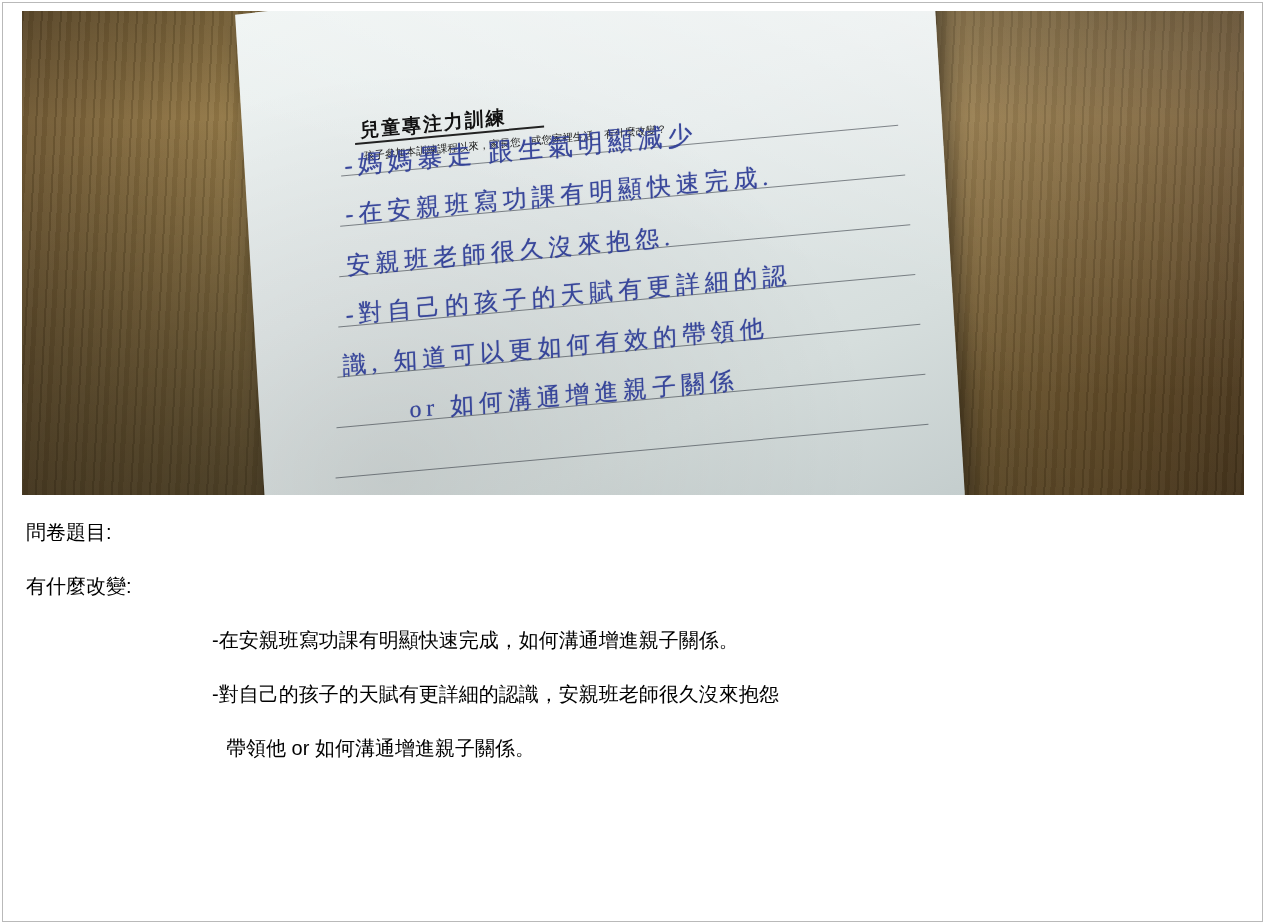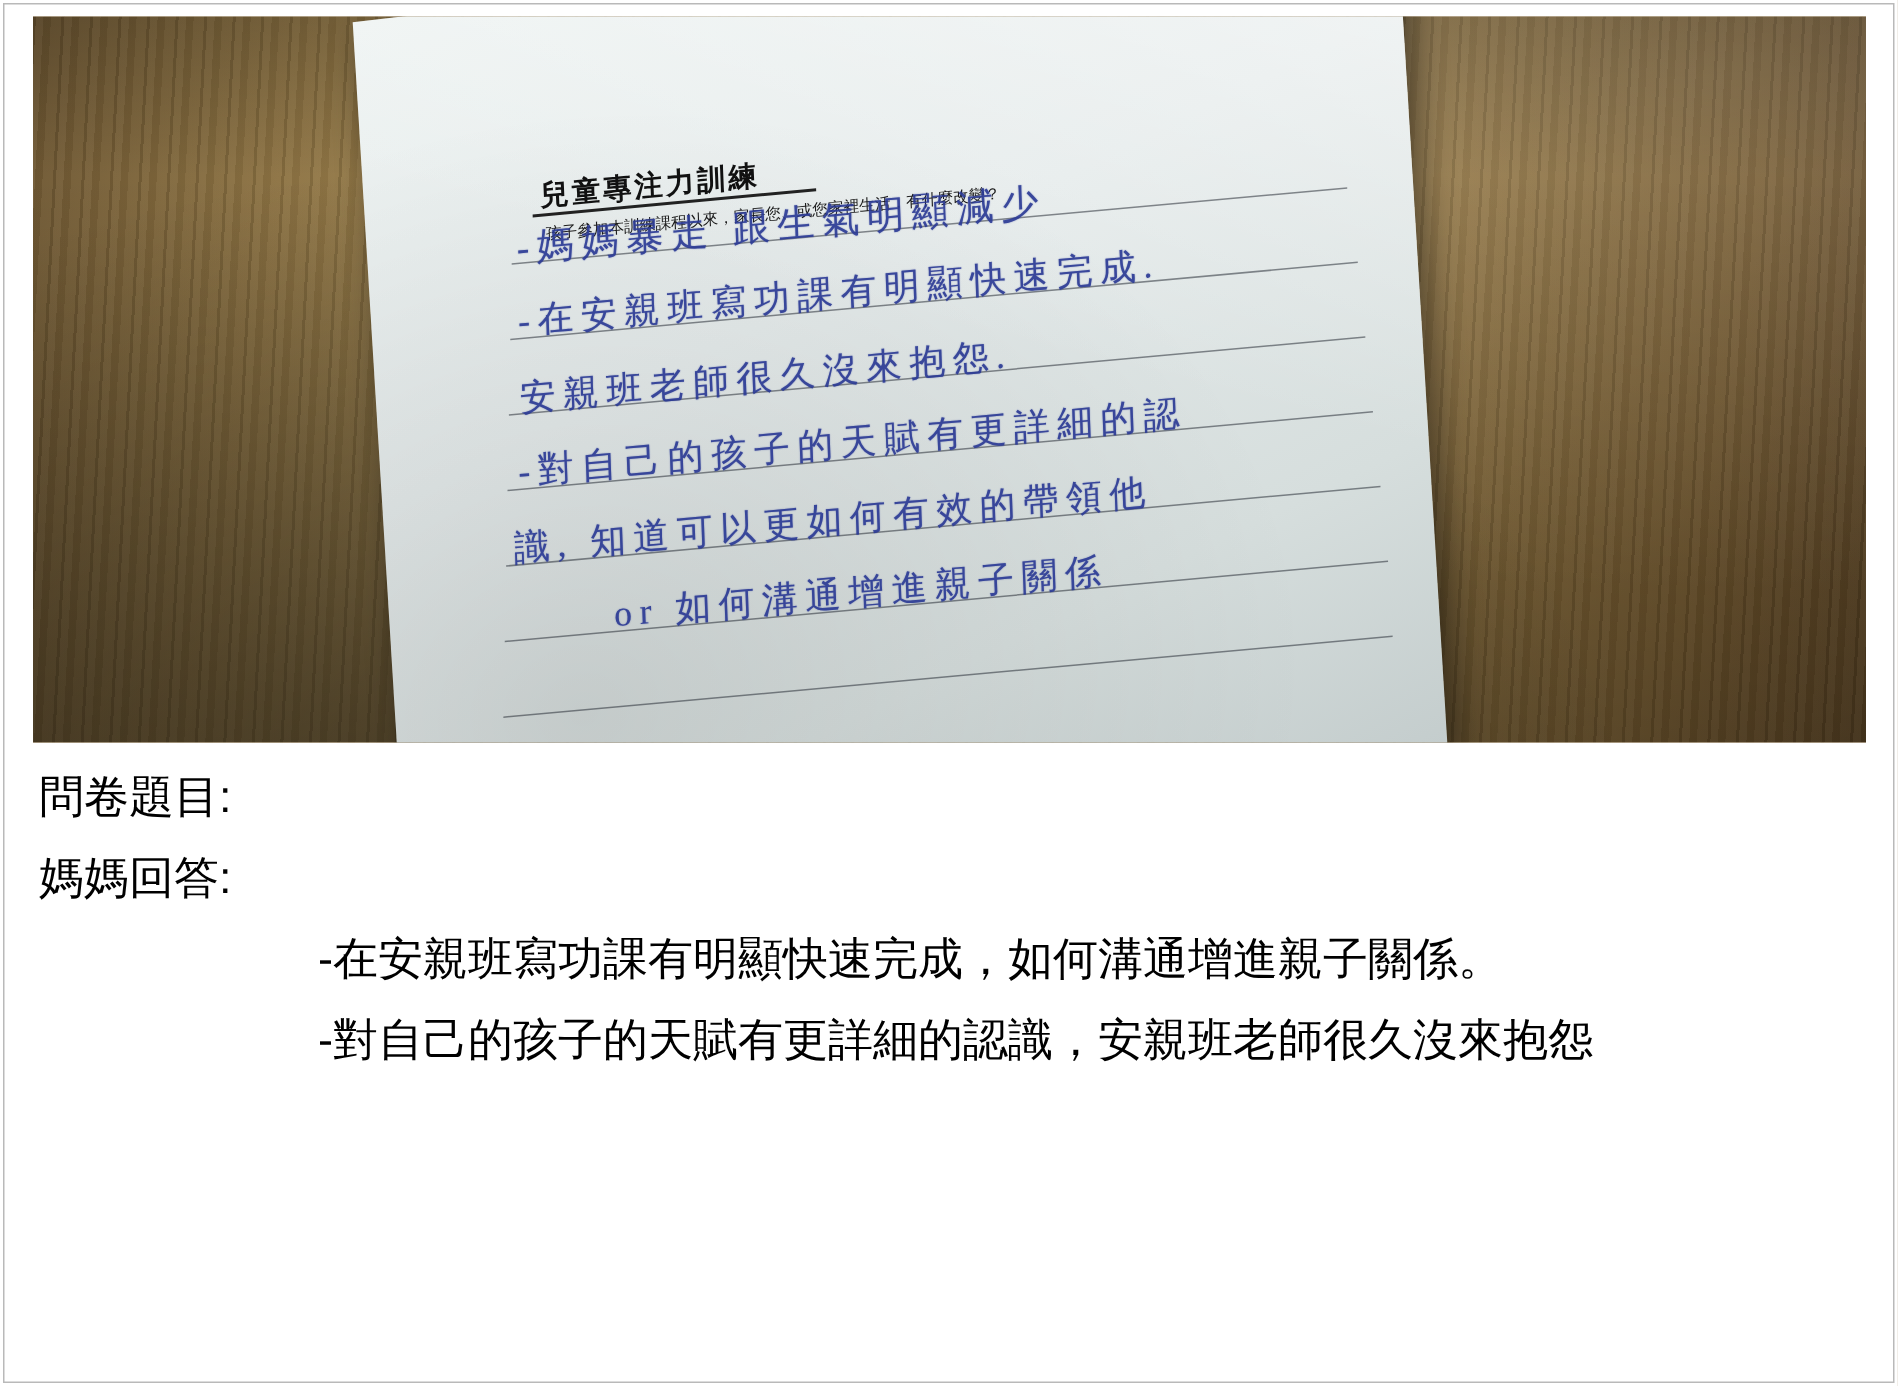--- a/index.html
+++ b/index.html
@@ -155,21 +155,21 @@
     position: absolute;
     left: 0;
     top: 505px;
     width: 1265px;
     padding: 0 26px;
     box-sizing: border-box;
   }
   .t-row {
     display: flex;
     align-items: center;
-    font-size: 30px;
+    font-size: 20px;
     line-height: 54px;
     color: #000;
     white-space: nowrap;
   }
   .t-label {
     flex: 0 0 auto;
     padding-right: 8px;
   }
   .t-indent {
     display: inline-block;
@@ -218,27 +218,31 @@
       <div class="hand" style="left:150px; top:400px; font-size:24px;">or 如何溝通增進親子關係</div>
     </div>
   </div>
 
   <div class="transcript">
     <div class="t-row">
       <span class="t-label">問卷題目:</span>
     </div>
 
     <div class="t-row">
-      <span class="t-label">媽媽回答:</span>
+      <span class="t-label">有什麼改變:</span>
     </div>
 
     <div class="t-row">
       <span class="t-indent"></span>
       <span class="t-text">-在安親班寫功課有明顯快速完成，如何溝通增進親子關係。</span>
     </div>
 
     <div class="t-row">
       <span class="t-indent"></span>
       <span class="t-text">-對自己的孩子的天賦有更詳細的認識，安親班老師很久沒來抱怨</span>
     </div>
 
+    <div class="t-row">
+      <span class="t-indent-wrap"></span>
+      <span class="t-text">帶領他 or 如何溝通增進親子關係。</span>
+    </div>
   </div>
 </div>
 
 </body></html>

